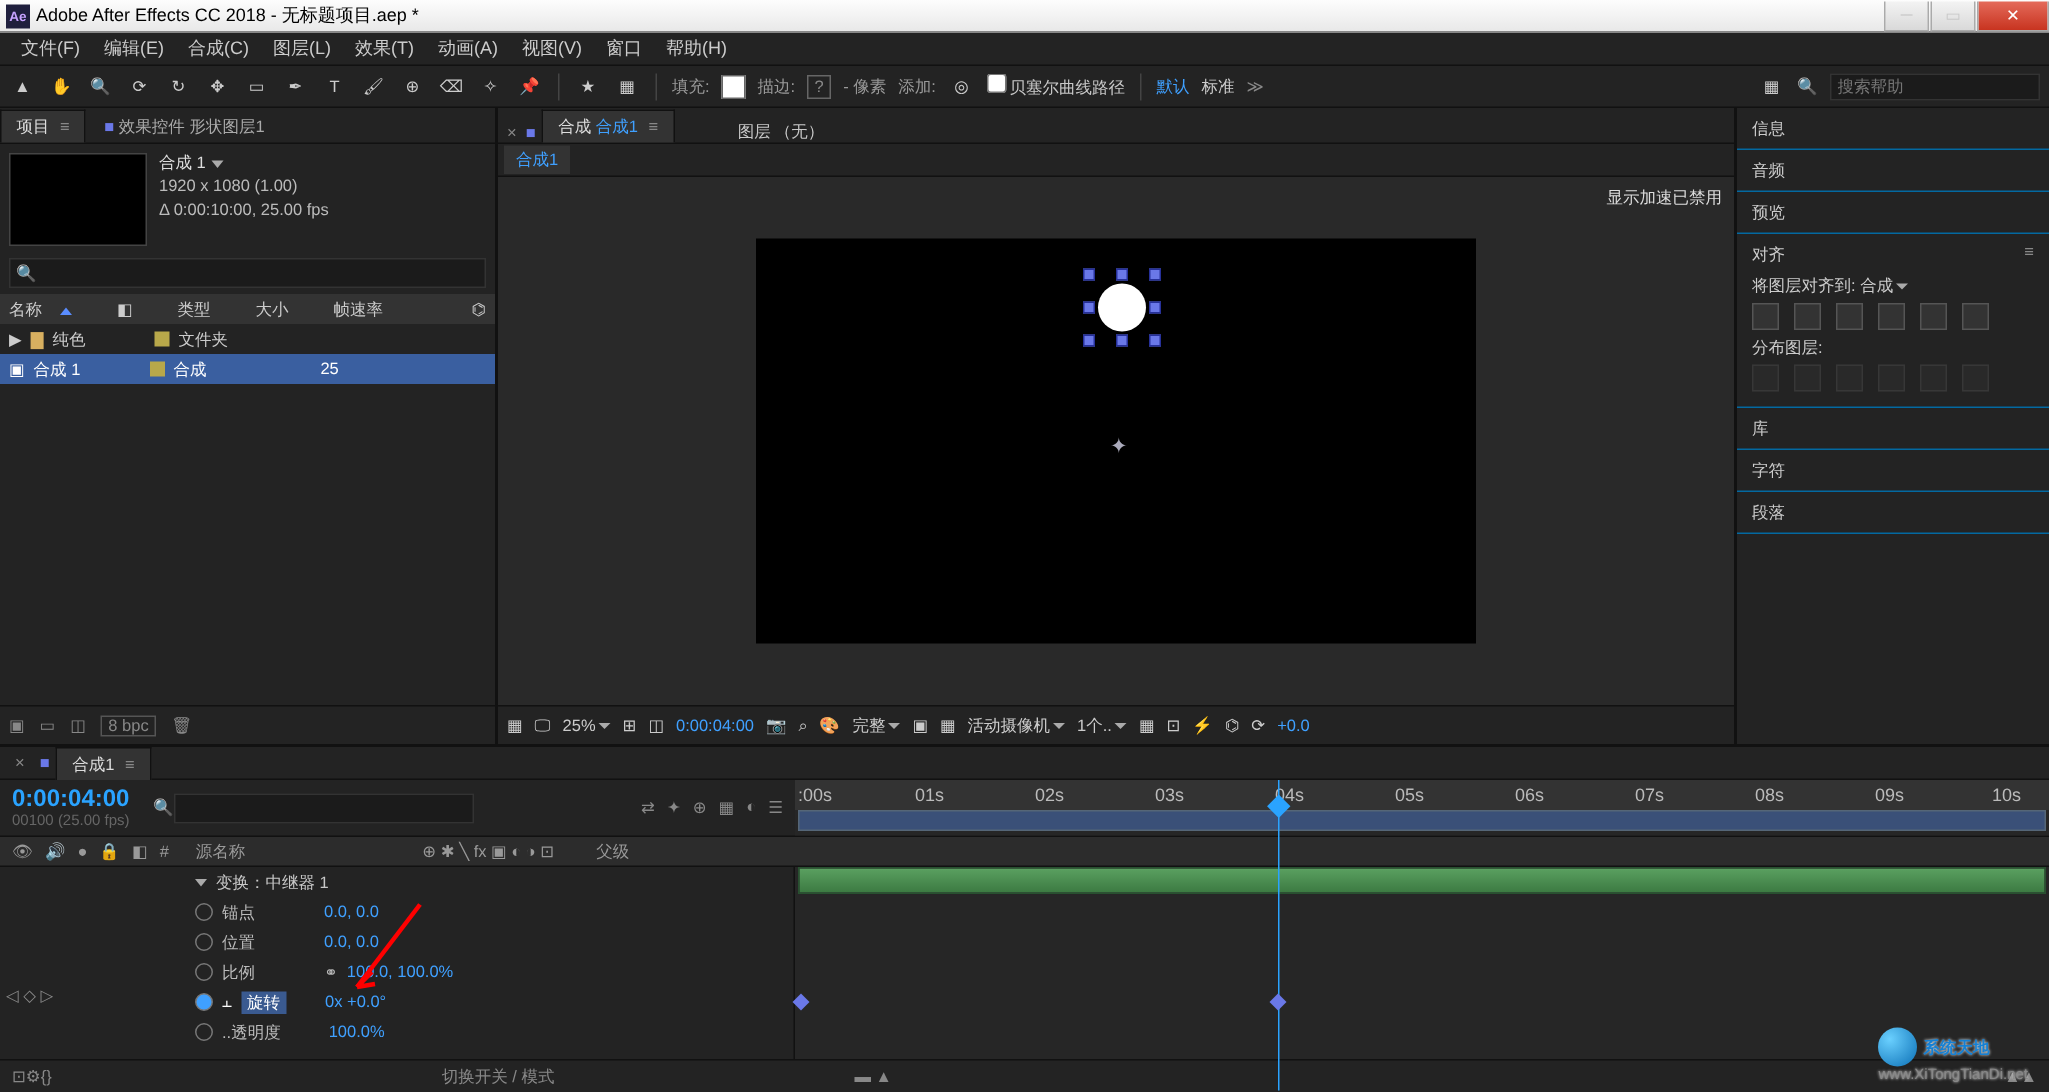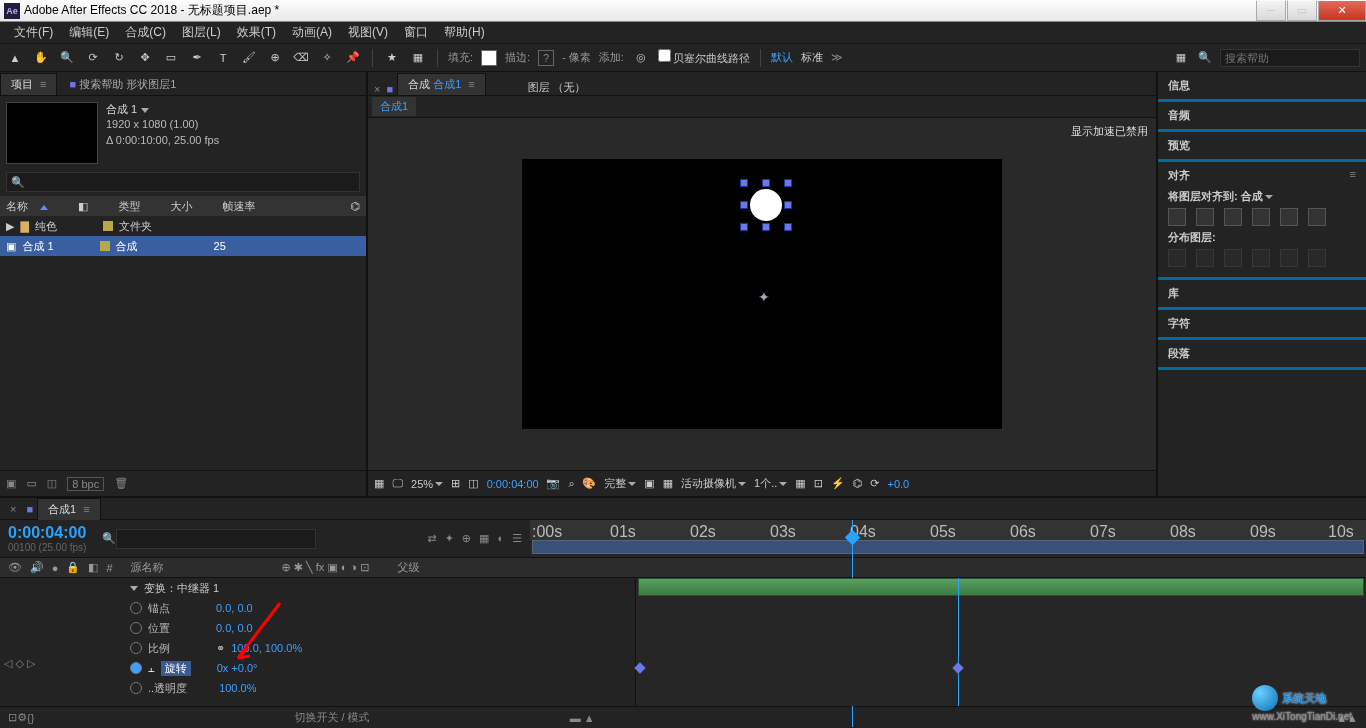--- a/index.html
+++ b/index.html
@@ -24,21 +24,21 @@
 .search-help { margin-left:auto; display:flex; align-items:center; gap:6px;}
 .search-help input{ background:#1b1b1b; border:1px solid #333; color:#888; width:140px; height:18px; padding:0 4px;}
 
 .main { display:flex; height: 424px; }
 .panel-tabs { height:24px; background:#232323; display:flex; align-items:flex-end; border-bottom:1px solid #111;}
 .ptab { padding:3px 10px; color:#aaa; background:#2b2b2b; border:1px solid #111; border-bottom:none; margin-right:2px;}
 .ptab.active{ background:#333; color:#ddd;}
 .ptab .menu{ margin-left:4px; color:#888;}
 .mini-x{color:#888; padding:0 6px;}
 
-.left { width:368px; background:#232323; border-right:2px solid #111; display:flex; flex-direction:column;}
+.left { width:332px; background:#232323; border-right:2px solid #111; display:flex; flex-direction:column;}
 .proj-body { display:flex; padding:6px; gap:8px;}
 .proj-thumb { width:92px; height:62px; background:#000; border:1px solid #444;}
 .proj-meta { color:#bbb; line-height:1.4;}
 .proj-meta .row1{color:#ddd;}
 .proj-meta .arrow{display:inline-block; border-left:4px solid transparent; border-right:4px solid transparent; border-top:5px solid #aaa; margin-left:4px; vertical-align:middle;}
 .proj-search{ padding:2px 6px 4px;}
 .proj-search .field{ background:#1b1b1b; border:1px solid #333; height:20px; display:flex; align-items:center; padding:0 4px; color:#888; width:100%;}
 .proj-cols{ background:#333; height:20px; display:flex; align-items:center; padding:0 6px; gap:30px; color:#ccc;}
 .proj-cols .sorticon{display:inline-block;border-left:4px solid transparent;border-right:4px solid transparent;border-bottom:5px solid #5a8dff; margin-left:12px;}
 .proj-list{ flex:1; background:#232323;}
@@ -60,47 +60,47 @@
 .h-tl{top:-4px;left:-4px;}.h-tr{top:-4px;right:-4px;}.h-bl{bottom:-4px;left:-4px;}.h-br{bottom:-4px;right:-4px;}
 .h-t{top:-4px;left:50%;margin-left:-4px;}.h-b{bottom:-4px;left:50%;margin-left:-4px;}.h-l{left:-4px;top:50%;margin-top:-4px;}.h-r{right:-4px;top:50%;margin-top:-4px;}
 .anchor-ico{position:absolute; top:130px; left:236px; color:#aab; font-size:14px;}
 .gpu-msg{ position:absolute; top:6px; right:8px; color:#ddd;}
 .comp-footer{ height:26px; border-top:1px solid #111; background:#232323; display:flex; align-items:center; padding:0 6px; gap:8px; color:#ccc;}
 .comp-footer .tc{ color:#3fa0ff;}
 .drop { display:inline-flex; align-items:center; gap:2px;}
 .drop .dd{border-left:4px solid transparent;border-right:4px solid transparent;border-top:4px solid #aaa;}
 
 .right { width:210px; background:#232323; border-left:2px solid #111;}
-.rp{ border-bottom:3px solid #0369a1; padding:6px 10px; color:#ccc;font-weight:bold;}
+.rp{ border-bottom:1px solid #0369a1; padding:6px 10px; color:#ccc;}
 .rp .mini{float:right; color:#888;}
 .align-row{ display:flex; gap:10px; padding:4px 0;}
 .align-ico{ width:18px; height:18px; background:#333; border:1px solid #555;}
 .align-ico.dis{opacity:.4;}
 
 .timeline{ height:232px; background:#232323; border-top:2px solid #111; display:flex; flex-direction:column;}
 .tl-tabs{ height:22px; display:flex; align-items:center; border-bottom:1px solid #111; padding-left:4px; gap:4px;}
 .tl-head{ height:38px; display:flex; border-bottom:1px solid #111;}
 .tl-head-left{ width:530px; display:flex; align-items:center; padding:0 8px; gap:6px;}
 .tl-time{ color:#2aa3ff; font-size:16px; font-weight:bold;}
 .tl-sub{ color:#666; font-size:10px; display:block;}
 .tl-search{ background:#1b1b1b; border:1px solid #333; height:20px; width:200px; padding:0 4px; color:#888;}
 .tl-head-icons{ margin-left:auto; display:flex; gap:8px; color:#888;}
 .tl-head-right{ flex:1; position:relative; background:#262626;}
 .ruler{ position:absolute; left:0; right:0; top:0; height:20px; background:#333;}
-.ruler span{ position:absolute; top:3px; font-size:16px; color:#bbb;}
+.ruler span{ position:absolute; top:3px; font-size:12px; color:#bbb;}
 .workarea{position:absolute; left:2px; right:2px; top:20px; height:14px; background:#3a5078; border:1px solid #567;}
 .playhead{ position:absolute; top:0; bottom:-170px; width:1px; background:#2aa3ff;}
 .playhead .head{ position:absolute; top:12px; left:-5px; width:11px; height:11px; background:#2aa3ff; transform:rotate(45deg);}
 
 .tl-cols{ height:20px; display:flex; background:#2c2c2c; border-bottom:1px solid #111; color:#999;}
 .tl-cols-left{ width:530px; display:flex; align-items:center; padding:0 8px; gap:8px;}
 .tl-cols-mid{ flex:1;}
 
 .tl-body{ flex:1; display:flex; position:relative; overflow:hidden;}
-.tl-body-left{ width:636px; background:#232323; border-right:1px solid #111;}
+.tl-body-left{ width:530px; background:#232323; border-right:1px solid #111;}
 .prop-row{ height:20px; display:flex; align-items:center; padding-left:130px; gap:6px; color:#bbb;}
 .prop-row .stop{ width:12px; height:12px; border:1px solid #777; border-radius:50%; position:relative;}
 .prop-row .val{ color:#3fa0ff;}
 .prop-row.sel{ color:#fff;}
 .prop-row.sel .name{ background:#3a5a90; padding:0 4px;}
 .repeater-row{height:20px; display:flex; align-items:center; padding-left:130px;}
 .repeater-row .tw{display:inline-block;border-left:4px solid transparent;border-right:4px solid transparent;border-top:5px solid #aaa; margin-right:6px;}
 .tl-body-right{ flex:1; background:#262626; position:relative;}
 .layer-bar{ position:absolute; top:0; left:2px; right:2px; height:18px; background:linear-gradient(#5aa060,#3c7a42); border:1px solid #285030;}
 .kf{ position:absolute; width:8px; height:8px; background:#6a78e8; transform:rotate(45deg);}
@@ -173,21 +173,21 @@
     <span class="tool-ico">🔍</span>
     <input placeholder="搜索帮助" style="">
   </div>
 </div>
 
 <div class="main">
 
   <div class="left">
     <div class="panel-tabs">
       <div class="ptab active"><span>项目</span> <span class="menu">≡</span></div>
-      <div class="ptab" style="background:transparent;border:none;"><span style="color:#6a78e8;">■</span> <span>搜索帮助 形状图层1</span></div>
+      <div class="ptab" style="background:transparent;border:none;"><span style="color:#6a78e8;">■</span> <span>效果控件 形状图层1</span></div>
     </div>
     <div class="proj-body">
       <div class="proj-thumb"></div>
       <div class="proj-meta">
         <div class="row1"><span>合成 1</span><span class="arrow"></span></div>
         <div>1920 x 1080 (1.00)</div>
         <div>Δ 0:00:10:00, 25.00 fps</div>
       </div>
     </div>
     <div class="proj-search">

